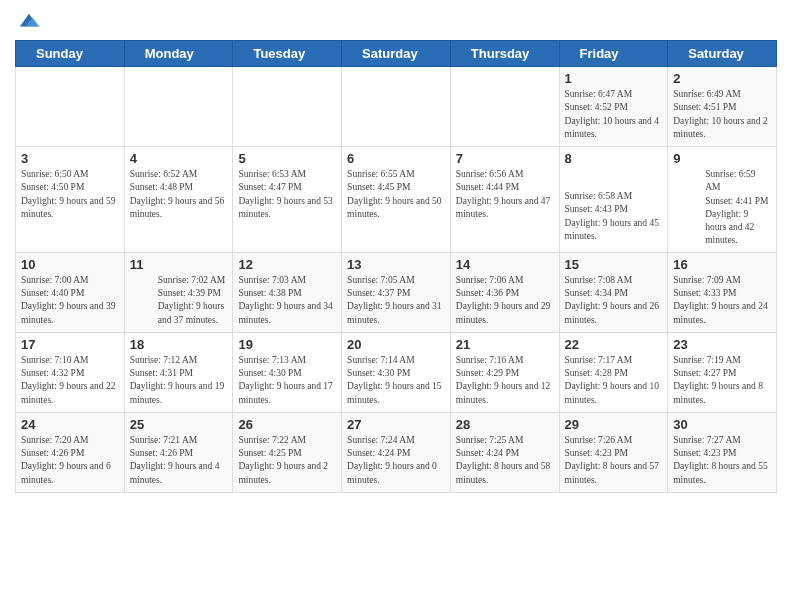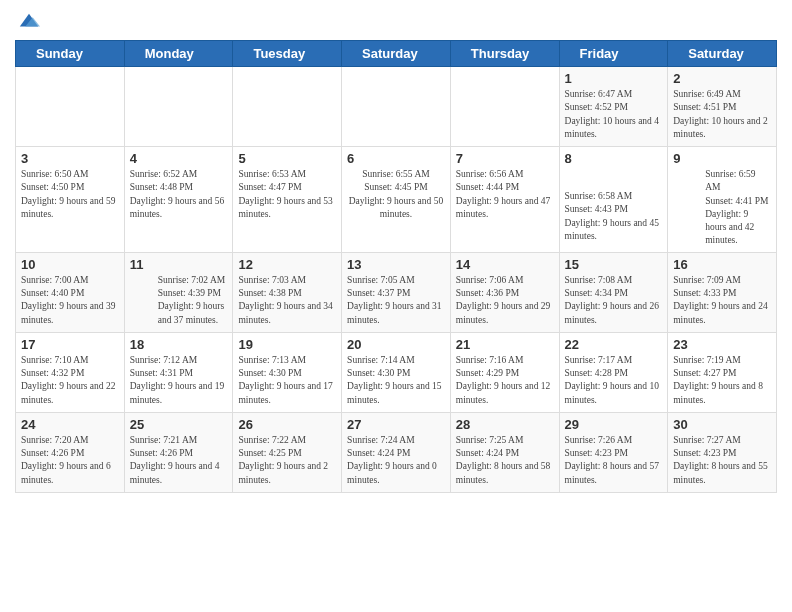--- a/index.html
+++ b/index.html
@@ -166,21 +166,21 @@
 Daylight: 9 hours and 56 minutes.</div>
           </td>
           <td>
             <span class="day-number">5</span>
             <div class="day-info" style="white-space: pre-line;">Sunrise: 6:53 AM
 Sunset: 4:47 PM
 Daylight: 9 hours and 53 minutes.</div>
           </td>
           <td>
             <span class="day-number">6</span>
-            <div class="day-info" style="white-space: pre-line; text-align: center;">Sunrise: 6:55 AM
+            <div class="day-info" style="white-space: pre-line;">Sunrise: 6:55 AM
 Sunset: 4:45 PM
 Daylight: 9 hours and 50 minutes.</div>
           </td>
           <td>
             <span class="day-number">7</span>
             <div class="day-info" style="white-space: pre-line;">Sunrise: 6:56 AM
 Sunset: 4:44 PM
 Daylight: 9 hours and 47 minutes.</div>
           </td>
           <td>

